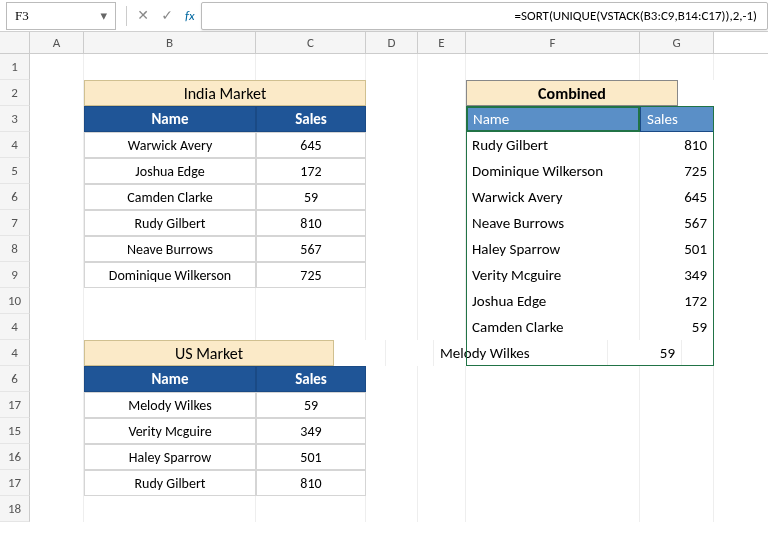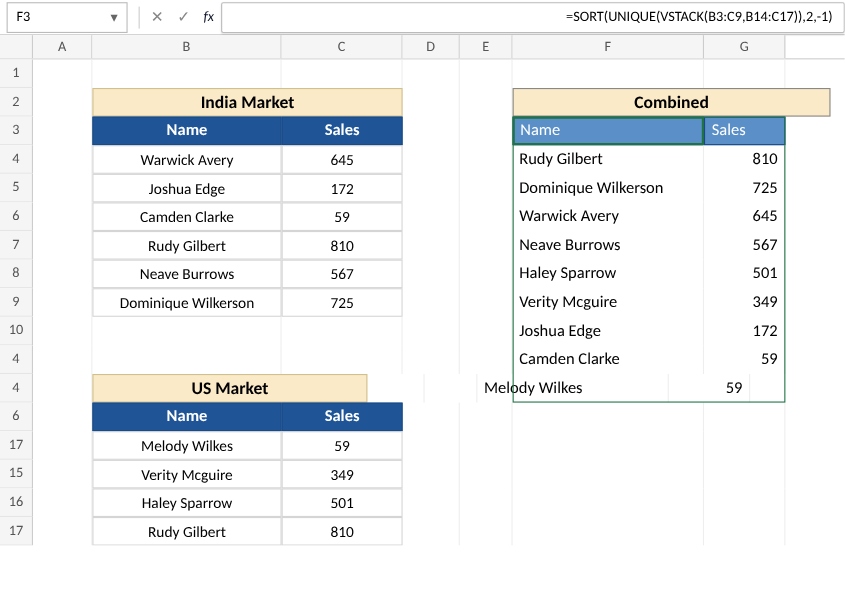--- a/index.html
+++ b/index.html
@@ -20,29 +20,29 @@
       width: 110px;
       height: 28px;
       border: 1px solid #bbb;
       margin: 0 6px;
       padding: 2px 8px;
       display: flex;
       align-items: center;
       justify-content: space-between;
       background: #fff;
     }
-    .name-box span { font-size: 13px; }
+    .name-box span { font-size: 13px; font-family: Liberation Serif, serif; }
     .chevron { font-size: 10px; color: #666; }
     .fb-divider { width: 1px; height: 20px; background: #ccc; margin: 0 4px; }
     .fb-btn {
       width: 24px; height: 24px;
       display: flex; align-items: center; justify-content: center;
       color: #888; font-size: 14px; cursor: pointer;
     }
-    .fx-label { font-style: italic; color: #0f172a; font-size: 13px; margin: 0 6px; }
+    .fx-label { font-style: italic; color: #0369a1; font-size: 13px; margin: 0 6px; }
     .formula-input {
       flex: 1;
       border: 1px solid #bbb;
       height: 28px;
       padding: 2px 10px;
       display: flex;
       align-items: center;
       font-size: 13px;
       background: #fff;
       border-radius: 2px;
@@ -74,21 +74,21 @@
     .wA { width: 54px; }
     .wB { width: 172px; }
     .wC { width: 110px; }
     .wD { width: 52px; }
     .wE { width: 48px; }
     .wF { width: 174px; }
     .wG { width: 74px; }
 
     .title-cell {
       background: #fbeac8;
-      font-weight: bold;
+      font-weight: normal;
       justify-content: center;
       border: 1px solid #d0c090;
       font-size: 16px;
     }
     .header-cell {
       background: #1f5597;
       color: #fff;
       font-weight: bold;
       justify-content: center;
       border: 1px solid #1a4a85;
@@ -168,21 +168,21 @@
     <div class="cell wF"></div>
     <div class="cell wG"></div>
   </div>
 
   <div class="row">
     <div class="row-h">2</div>
     <div class="cell wA"></div>
     <div class="cell title-cell" style="width:282px">India Market</div>
     <div class="cell wD"></div>
     <div class="cell wE"></div>
-    <div class="cell combined-title" style="width:289px">Combined</div>
+    <div class="cell combined-title" style="width:212px">Combined</div>
   </div>
 
   <div class="row">
     <div class="row-h">3</div>
     <div class="cell wA"></div>
     <div class="cell header-cell wB">Name</div>
     <div class="cell header-cell wC">Sales</div>
     <div class="cell wD"></div>
     <div class="cell wE"></div>
     <div class="cell sel-header wF">Name</div>
@@ -335,17 +335,27 @@
     <div class="row-h">17</div>
     <div class="cell wA"></div>
     <div class="cell data-cell wB">Rudy Gilbert</div>
     <div class="cell data-cell wC">810</div>
     <div class="cell wD"></div>
     <div class="cell wE"></div>
     <div class="cell wF"></div>
     <div class="cell wG"></div>
   </div>
 
+  <div class="row">
+    <div class="row-h">18</div>
+    <div class="cell wA"></div>
+    <div class="cell wB"></div>
+    <div class="cell wC"></div>
+    <div class="cell wD"></div>
+    <div class="cell wE"></div>
+    <div class="cell wF"></div>
+    <div class="cell wG"></div>
+  </div>
 
   <div class="selection-box" style="left:466px; top:74px; width:248px; height:260px; border:1px solid #217346;"></div>
 
   <div class="active-cell-box" style="left:466px; top:74px; width:174px; height:26px;"></div>
 </div>
 
 </body></html>

